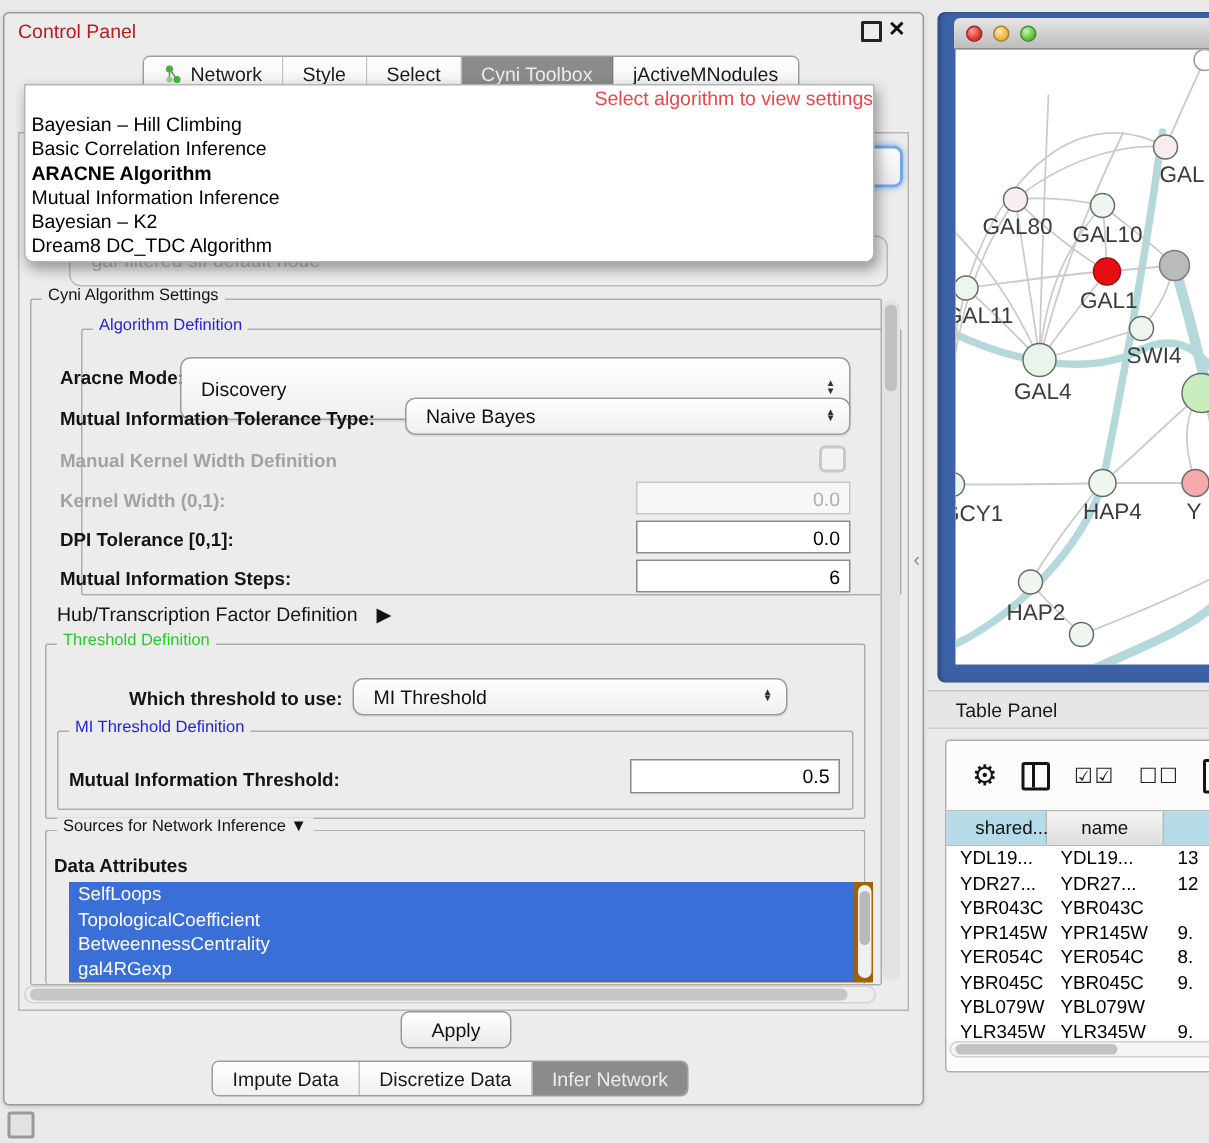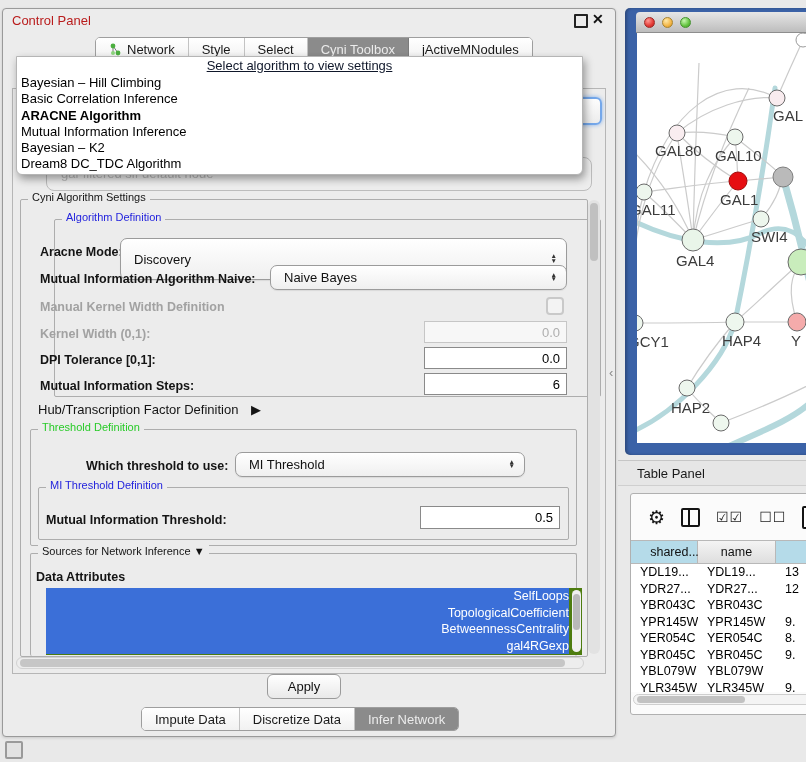--- a/index.html
+++ b/index.html
@@ -20,21 +20,21 @@
     overflow:hidden;font-size:13px;height:22px;align-items:stretch;}
   .seg{display:flex;align-items:center;gap:5px;padding:0 13px;border-right:1px solid #c3c3c3;
     color:#1a1a1a;background:linear-gradient(#ffffff,#f1f1f1);white-space:nowrap;}
   .seg:last-child{border-right:none;}
   .seg.sel{background:#8b8b8b;color:#ececec;border-right-color:#7c7c7c;}
   
   .settings-frame{left:12px;top:88px;width:592px;height:584px;background:#ececec;border:1px solid #b6b6b6;}
   
   .dropdown{left:16px;top:56px;width:565px;height:117px;background:#fff;border:1px solid #b5b5b5;
     border-radius:0 0 6px 6px;box-shadow:2px 4px 9px rgba(0,0,0,.38);z-index:40;font-size:13px;}
-  .dd-placeholder{height:18px;line-height:18px;text-align:center;color:#0f172a;text-decoration:underline;}
+  .dd-placeholder{height:18px;line-height:18px;text-align:right;color:#ef4444;}
   .dd-item{height:16.3px;line-height:16.3px;padding-left:4px;color:#000;}
   .dd-item.bold{font-weight:bold;}
   
   .hidden-combo{left:46px;top:157px;width:546px;height:34px;border:1px solid #bcbcbc;border-radius:8px;
     background:#ededed;color:#b9b9b9;font-size:13px;line-height:32px;padding-left:14px;z-index:20;box-sizing:border-box;}
   .focus-combo{left:576px;top:97px;width:22px;height:24px;border:2px solid #74a7ea;border-radius:6px;
     background:linear-gradient(#fdfdfd,#ececec);box-shadow:0 0 4px #86b2ec;z-index:20;}
   
   .group{position:absolute;border:1px solid #adadad;border-radius:2px;}
   .gtitle{position:absolute;top:-9px;left:7px;background:#ececec;padding:0 4px;font-size:11px;white-space:nowrap;}
@@ -45,21 +45,21 @@
   .combo{position:absolute;background:linear-gradient(#ffffff,#efefef);border:1px solid #9b9b9b;border-radius:7px;
     display:flex;align-items:center;padding:0 26px 0 13px;font-size:13px;color:#111;
     box-shadow:inset 0 1px 0 #fff,0 1px 1px rgba(0,0,0,.08);box-sizing:border-box;}
   .arrows{position:absolute;right:9px;top:50%;transform:translateY(-50%);
     font-size:6.5px;line-height:4.6px;color:#333;text-align:center;}
   .field{position:absolute;background:#fff;border:1px solid #8a8a8a;display:flex;align-items:center;
     justify-content:flex-end;padding:0 6px;font-size:13px;color:#000;box-sizing:border-box;}
   .field.disabled{border-color:#c6c6c6;background:#f7f7f7;color:#aeaeae;}
   .checkbox{position:absolute;width:14px;height:14px;border:2px solid #c9c9c9;border-radius:4px;background:#f3f3f3;}
   
-  .attr-list{left:46px;top:588px;width:536px;height:67px;background:#4d7c0f;overflow:hidden;text-align:right;}
+  .attr-list{left:46px;top:588px;width:536px;height:67px;background:#a16207;overflow:hidden;}
   .attr-item{height:16.5px;line-height:16.5px;width:523px;color:#fff;font-size:12.5px;padding-left:6px;box-sizing:border-box;}
   .list-vscroll{position:absolute;right:1px;top:2px;width:9px;height:62px;background:#f0f0f0;border-radius:5px;}
   .list-vthumb{position:absolute;left:1px;top:4px;width:7px;height:36px;background:#b9b9b9;border-radius:4px;}
   
   .vscroll{left:588px;top:200px;width:12px;height:454px;background:#e2e2e2;border-radius:6px;}
   .vthumb{position:absolute;left:2px;top:3px;width:8px;height:58px;background:#c0c0c0;border-radius:4px;}
   .hscroll{left:16px;top:657px;width:568px;height:12px;background:#ededed;border:1px solid #d2d2d2;border-radius:7px;box-sizing:border-box;}
   .hthumb{position:absolute;left:3px;top:1px;width:545px;height:8px;background:#c6c6c6;border-radius:4px;}
   
   .apply-btn{left:267px;top:674px;width:72px;height:23px;background:linear-gradient(#ffffff,#e9e9e9);
@@ -150,21 +150,21 @@
 </div>
 
 <div class="abs group" style="left:30px;top:219px;width:545px;height:176px;margin-left:24px;">
   <span class="gtitle t-blue">Algorithm Definition</span>
 </div>
 <div class="abs lbl" style="left:40px;top:245px;">Aracne Mode:</div>
 <div class="abs combo" style="left:120px;top:238px;width:447px;height:42px;">
   <span>Discovery</span>
   <span class="arrows">▲<br>▼</span>
 </div>
-<div class="abs lbl" style="left:40px;top:272px;">Mutual Information Algorithm Naive:</div>
+<div class="abs lbl" style="left:40px;top:272px;">Mutual Information Tolerance Type:</div>
 <div class="abs combo" style="left:270px;top:265px;width:297px;height:25px;">
   <span>Naive Bayes</span>
   <span class="arrows">▲<br>▼</span>
 </div>
 <div class="abs lbl dis" style="left:40px;top:300px;">Manual Kernel Width Definition</div>
 <div class="abs checkbox" style="left:546px;top:297px;"></div>
 <div class="abs lbl dis" style="left:40px;top:327px;">Kernel Width (0,1):</div>
 <div class="abs field disabled" style="left:424px;top:321px;width:143px;height:22px;">0.0</div>
 <div class="abs lbl" style="left:40px;top:353px;">DPI Tolerance [0,1]:</div>
 <div class="abs field" style="left:424px;top:347px;width:143px;height:22px;">0.0</div>

